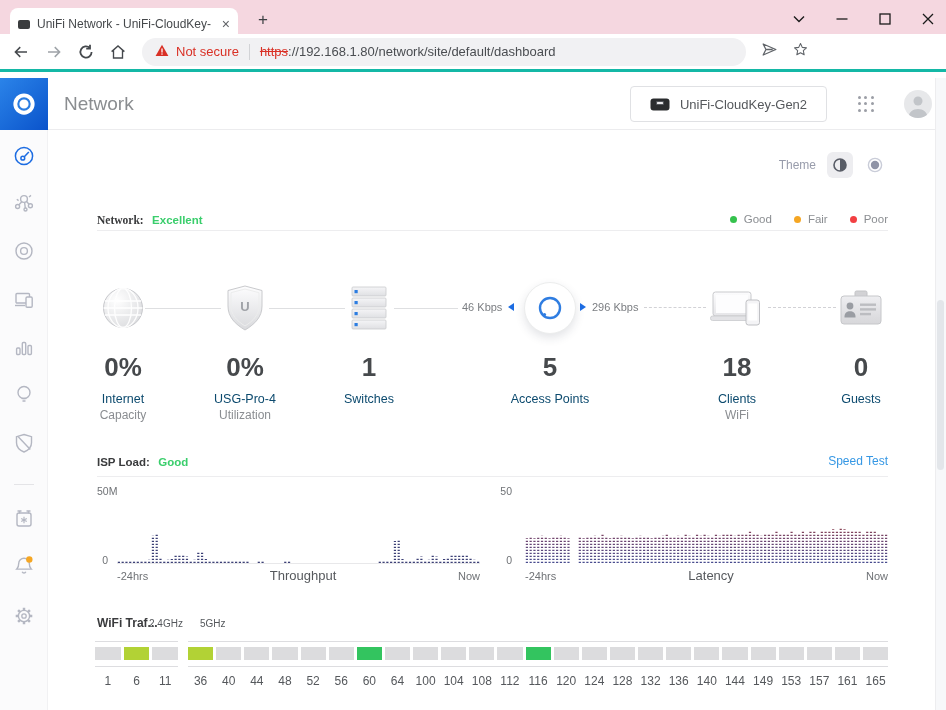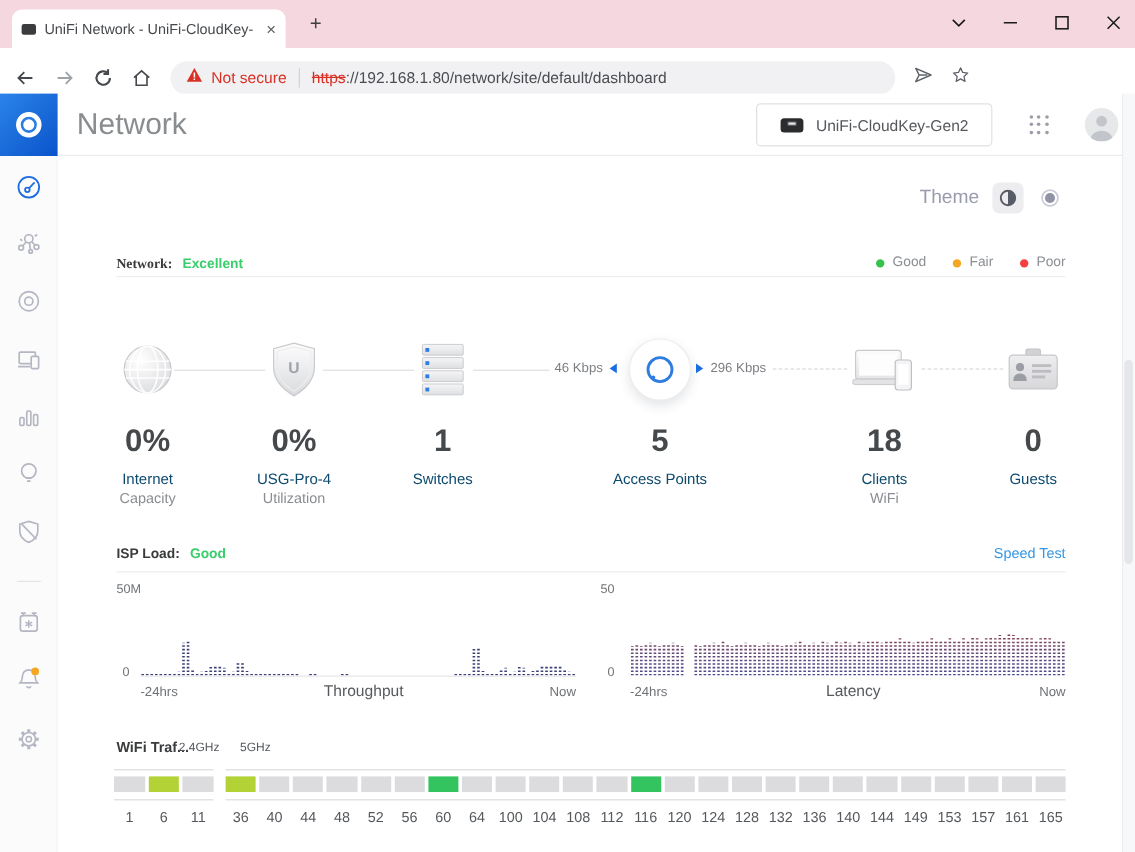--- a/index.html
+++ b/index.html
@@ -10,33 +10,33 @@
   
   #tabbar { left:0; top:0; width:946px; height:40px; background:#f5d7e0; }
   .tab { position:absolute; left:10px; top:8px; width:228px; height:32px; background:#fff; border-radius:8px 8px 0 0; display:flex; align-items:center; padding:0 8px; }
   .favicon { width:12px; height:9px; background:#3a3c3e; border-radius:2px; flex:none; }
   .tab-title { flex:1; font-size:12px; color:#45484b; white-space:nowrap; overflow:hidden; padding:0 7px; }
   .tab-close { font-size:14px; color:#5f6266; line-height:14px; cursor:default; }
   .newtab { position:absolute; left:252px; top:9px; width:22px; height:22px; font-size:17px; color:#3c4043; text-align:center; line-height:21px; }
   .winctl { position:absolute; right:10px; top:6px; display:flex; gap:27px; align-items:center; height:26px; }
   .winctl svg { display:block; }
 
-  #addrbar { left:0; top:48px; width:946px; height:38px; background:#fff; border-bottom:5px solid #14b8a6; display:flex; align-items:center; padding-left:12px; }
+  #addrbar { left:0; top:34px; width:946px; height:38px; background:#fff; border-bottom:3px solid #14b8a6; display:flex; align-items:center; padding-left:12px; }
   .navicon { margin-right:15px; display:flex; align-items:center; }
   .omnibox { width:604px; height:28px; border-radius:14px; background:#f1f1f3; display:flex; align-items:center; padding:0 13px; }
   .warn-label { font-size:13px; color:#d93025; margin-left:7px; white-space:nowrap; }
   .omni-divider { width:1px; height:16px; background:#d2d3d6; margin:0 10px; }
   .url { font-size:13px; color:#4a4d51; white-space:nowrap; }
   .url .scheme { color:#d93025; text-decoration:line-through; }
   .omni-after { display:flex; align-items:center; margin-left:14px; gap:13px; }
 
   
   #appheader { left:0; top:78px; width:946px; height:52px; background:#fff; border-bottom:1px solid #ececee; }
   .logo-sq { position:absolute; left:0; top:0; width:48px; height:52px; background:linear-gradient(135deg,#2b84e9,#0a53cb); display:flex; align-items:center; justify-content:center; }
-  .app-title { position:absolute; left:64px; top:0; height:52px; line-height:52px; font-size:25px; color:#8a8d90; }
+  .app-title { position:absolute; left:64px; top:0; height:52px; line-height:52px; font-size:19px; color:#8a8d90; }
   .dev-select { position:absolute; left:630px; top:8px; width:197px; height:36px; border:1px solid #e0e1e4; border-radius:4px; display:flex; align-items:center; justify-content:center; gap:10px; background:#fff; }
   .dev-select span { font-size:13px; color:#55585c; }
   .grid-icon { position:absolute; left:856px; top:16px; width:20px; height:20px; display:grid; grid-template-columns:repeat(3,1fr); }
   .grid-icon i { width:3px; height:3px; border-radius:50%; background:#9b9ea6; margin:auto; }
   .avatar { position:absolute; left:904px; top:12px; width:28px; height:28px; border-radius:50%; background:#e7e8ea; overflow:hidden; display:flex; align-items:flex-end; justify-content:center; }
 
   
   #sidebar { left:0; top:130px; width:48px; height:580px; background:#fbfbfc; border-right:1px solid #f1f1f3; }
   .sb-icon { position:absolute; left:13px; width:22px; height:22px; }
   .sb-div { position:absolute; left:14px; width:20px; height:1px; background:#e4e4e7; }
@@ -44,21 +44,21 @@
   
   #main { left:48px; top:130px; width:887px; height:580px; background:#fff; }
 
   .headline { position:absolute; left:0; top:20px; width:887px; display:flex; justify-content:center; align-items:center; }
   .headline .pre { font-size:21px; color:#54575b; }
   .headline .hl { font-size:21px; color:#3ace6c; margin-left:6px; }
   .headline .sep { font-size:20px; color:#d9d9dc; margin:0 17px; font-weight:300; }
   .headline .score { font-size:21px; color:#3ace6c; }
 
   .theme-ctl { position:absolute; right:47px; top:22px; display:flex; align-items:center; gap:9px; }
-  .theme-ctl .tlabel { font-size:16px; color:#989cab; margin-right:2px; }
+  .theme-ctl .tlabel { font-size:12px; color:#989cab; margin-right:2px; }
   .theme-btn { width:26px; height:26px; border-radius:6px; display:flex; align-items:center; justify-content:center; }
   .theme-btn.active { background:#ededf0; }
 
   .net-row { position:absolute; left:49px; top:78px; width:791px; height:22px; display:flex; justify-content:space-between; align-items:center; }
   .net-row .lbl { font-size:11.5px; font-weight:bold; color:#3a3b3d;font-family:Liberation Serif, serif; }
   .net-row .val { font-size:11.5px; font-weight:bold; color:#3ace6c; margin-left:4px; }
   .legend { display:flex; gap:22px; align-items:center; }
   .legend-item { display:flex; gap:7px; align-items:center; }
   .legend-item .dot { width:7px; height:7px; border-radius:50%; }
   .legend-item .llabel { font-size:11.5px; color:#8b8e92; }

